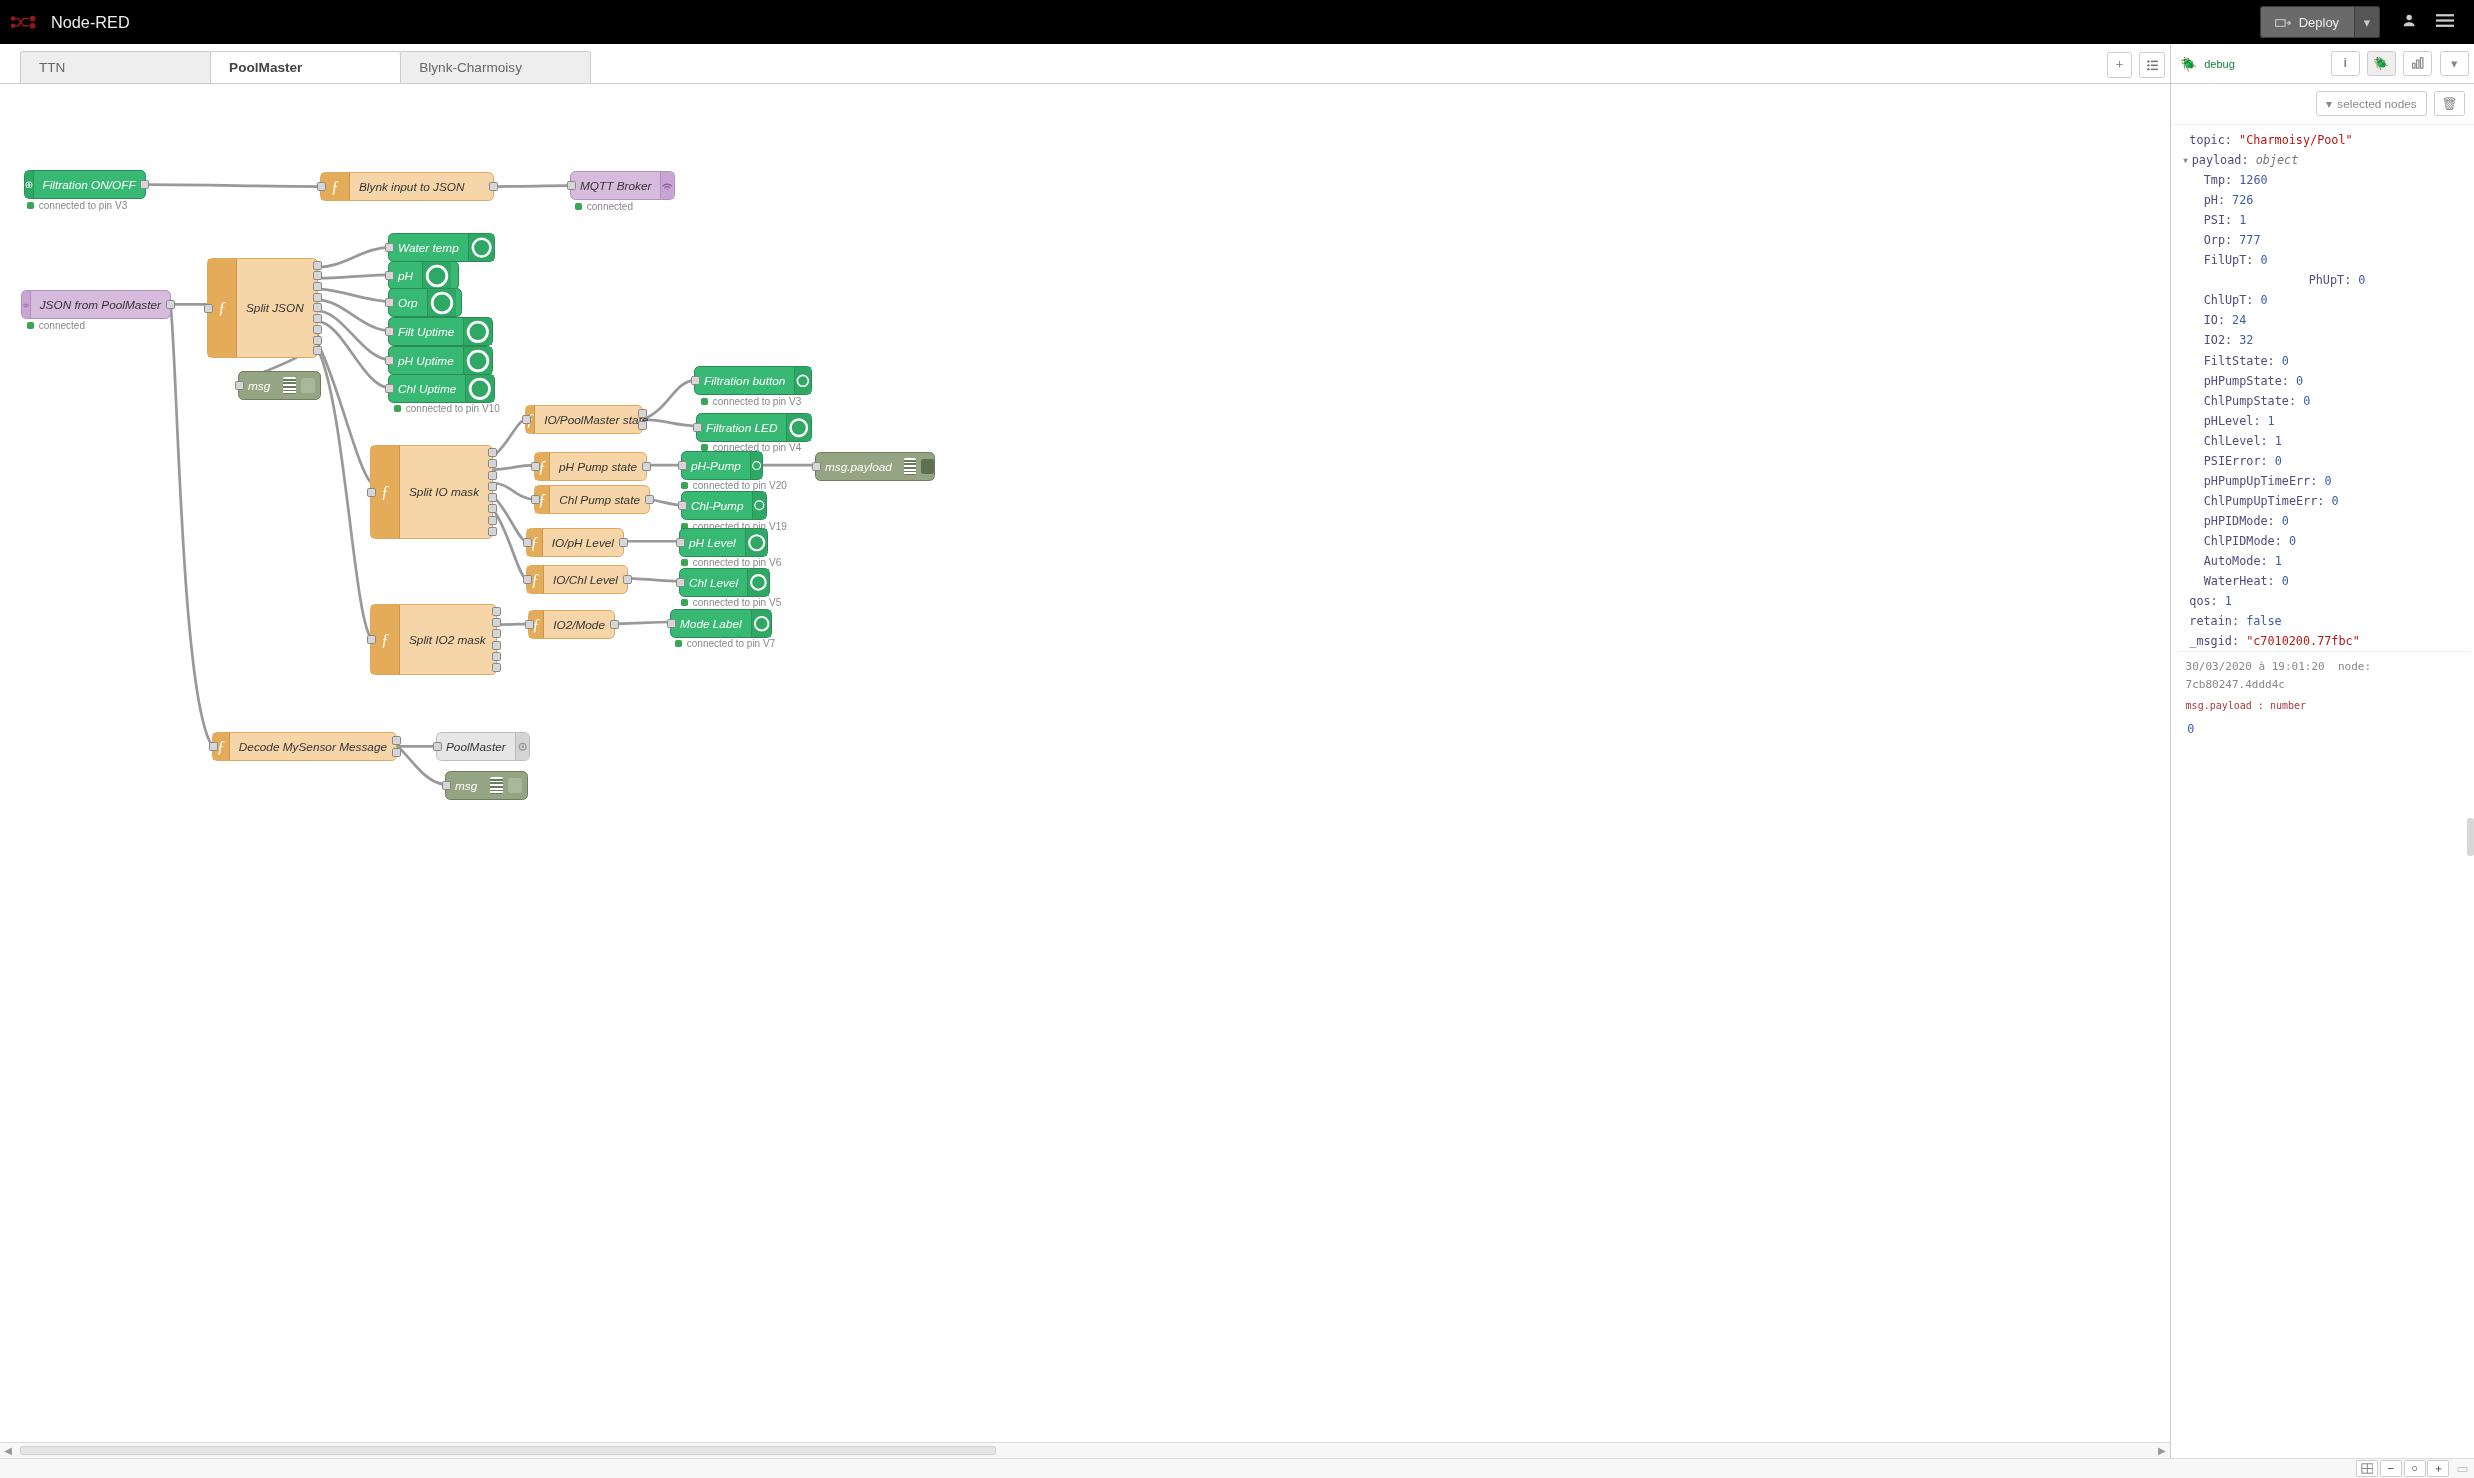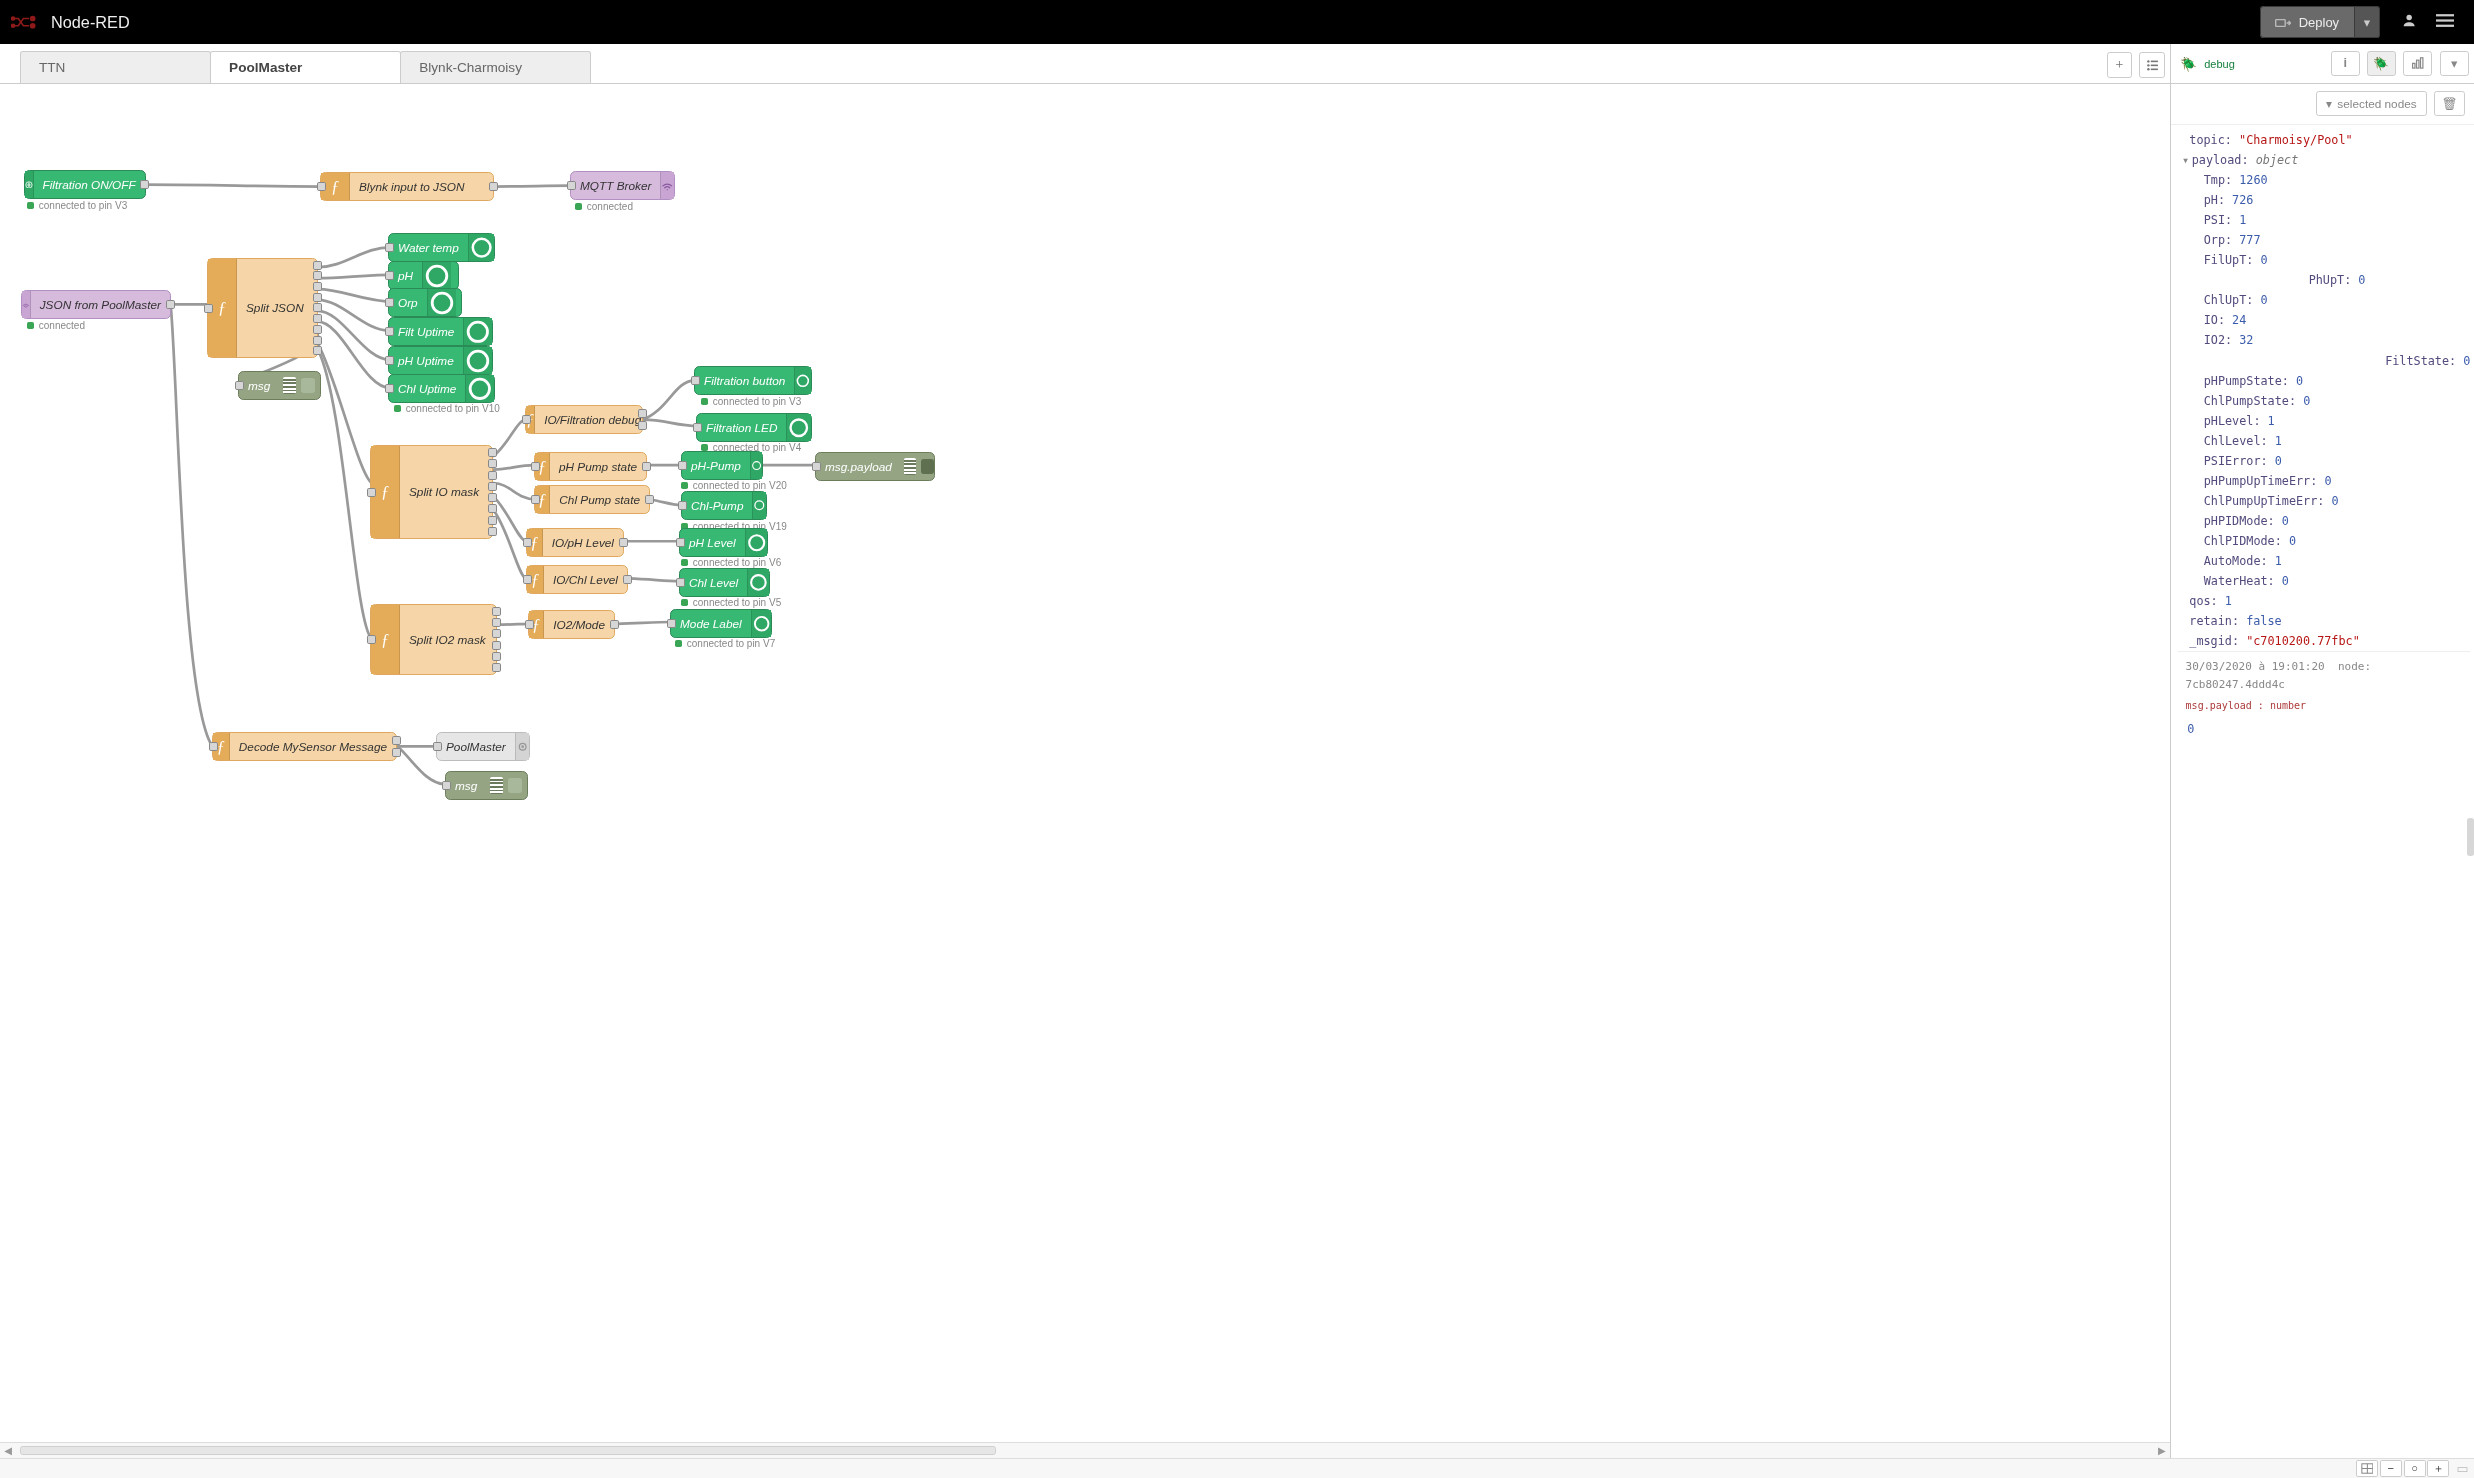--- a/index.html
+++ b/index.html
@@ -394,21 +394,21 @@
               <div class="port"></div>
               <div class="port"></div>
               <div class="port"></div>
               <div class="port"></div>
               <div class="port"></div>
             </div>
         </div>
 
         <div class="node fn" style="left:525px;top:321px;width:118px">
             <div class="strip">ƒ</div>
-            <div class="lbl">IO/Filtration debug</div>
+            <div class="lbl">IO/PoolMaster state</div>
             <div class="ports-l">
               <div class="port"></div>
             </div>
             <div class="ports-r">
               <div class="port"></div>
               <div class="port"></div>
             </div>
           </div>
 
         <div class="node blynk" style="left:694px;top:282px;width:118px">
@@ -670,21 +670,21 @@
       <div id="payload-rows">
           <div class="row" style="padding-left: 25.4px;"><span class="k">Tmp: </span><span class="n">1260</span></div>
           <div class="row" style="padding-left: 25.4px;"><span class="k">pH: </span><span class="n">726</span></div>
           <div class="row" style="padding-left: 25.4px;"><span class="k">PSI: </span><span class="n">1</span></div>
           <div class="row" style="padding-left: 25.4px;"><span class="k">Orp: </span><span class="n">777</span></div>
           <div class="row" style="padding-left: 25.4px;"><span class="k">FilUpT: </span><span class="n">0</span></div>
           <div class="row" style="padding-left: 25.4px; text-align: center;"><span class="k">PhUpT: </span><span class="n">0</span></div>
           <div class="row" style="padding-left: 25.4px;"><span class="k">ChlUpT: </span><span class="n">0</span></div>
           <div class="row" style="padding-left: 25.4px;"><span class="k">IO: </span><span class="n">24</span></div>
           <div class="row" style="padding-left: 25.4px;"><span class="k">IO2: </span><span class="n">32</span></div>
-          <div class="row" style="padding-left: 25.4px; text-align: right;"><span class="k">FiltState: </span><span class="n">0</span></div>
+          <div class="row" style="padding-left: 25.4px;"><span class="k">FiltState: </span><span class="n">0</span></div>
           <div class="row" style="padding-left: 25.4px;"><span class="k">pHPumpState: </span><span class="n">0</span></div>
           <div class="row" style="padding-left: 25.4px;"><span class="k">ChlPumpState: </span><span class="n">0</span></div>
           <div class="row" style="padding-left: 25.4px;"><span class="k">pHLevel: </span><span class="n">1</span></div>
           <div class="row" style="padding-left: 25.4px;"><span class="k">ChlLevel: </span><span class="n">1</span></div>
           <div class="row" style="padding-left: 25.4px;"><span class="k">PSIError: </span><span class="n">0</span></div>
           <div class="row" style="padding-left: 25.4px;"><span class="k">pHPumpUpTimeErr: </span><span class="n">0</span></div>
           <div class="row" style="padding-left: 25.4px;"><span class="k">ChlPumpUpTimeErr: </span><span class="n">0</span></div>
           <div class="row" style="padding-left: 25.4px;"><span class="k">pHPIDMode: </span><span class="n">0</span></div>
           <div class="row" style="padding-left: 25.4px;"><span class="k">ChlPIDMode: </span><span class="n">0</span></div>
           <div class="row" style="padding-left: 25.4px;"><span class="k">AutoMode: </span><span class="n">1</span></div>

